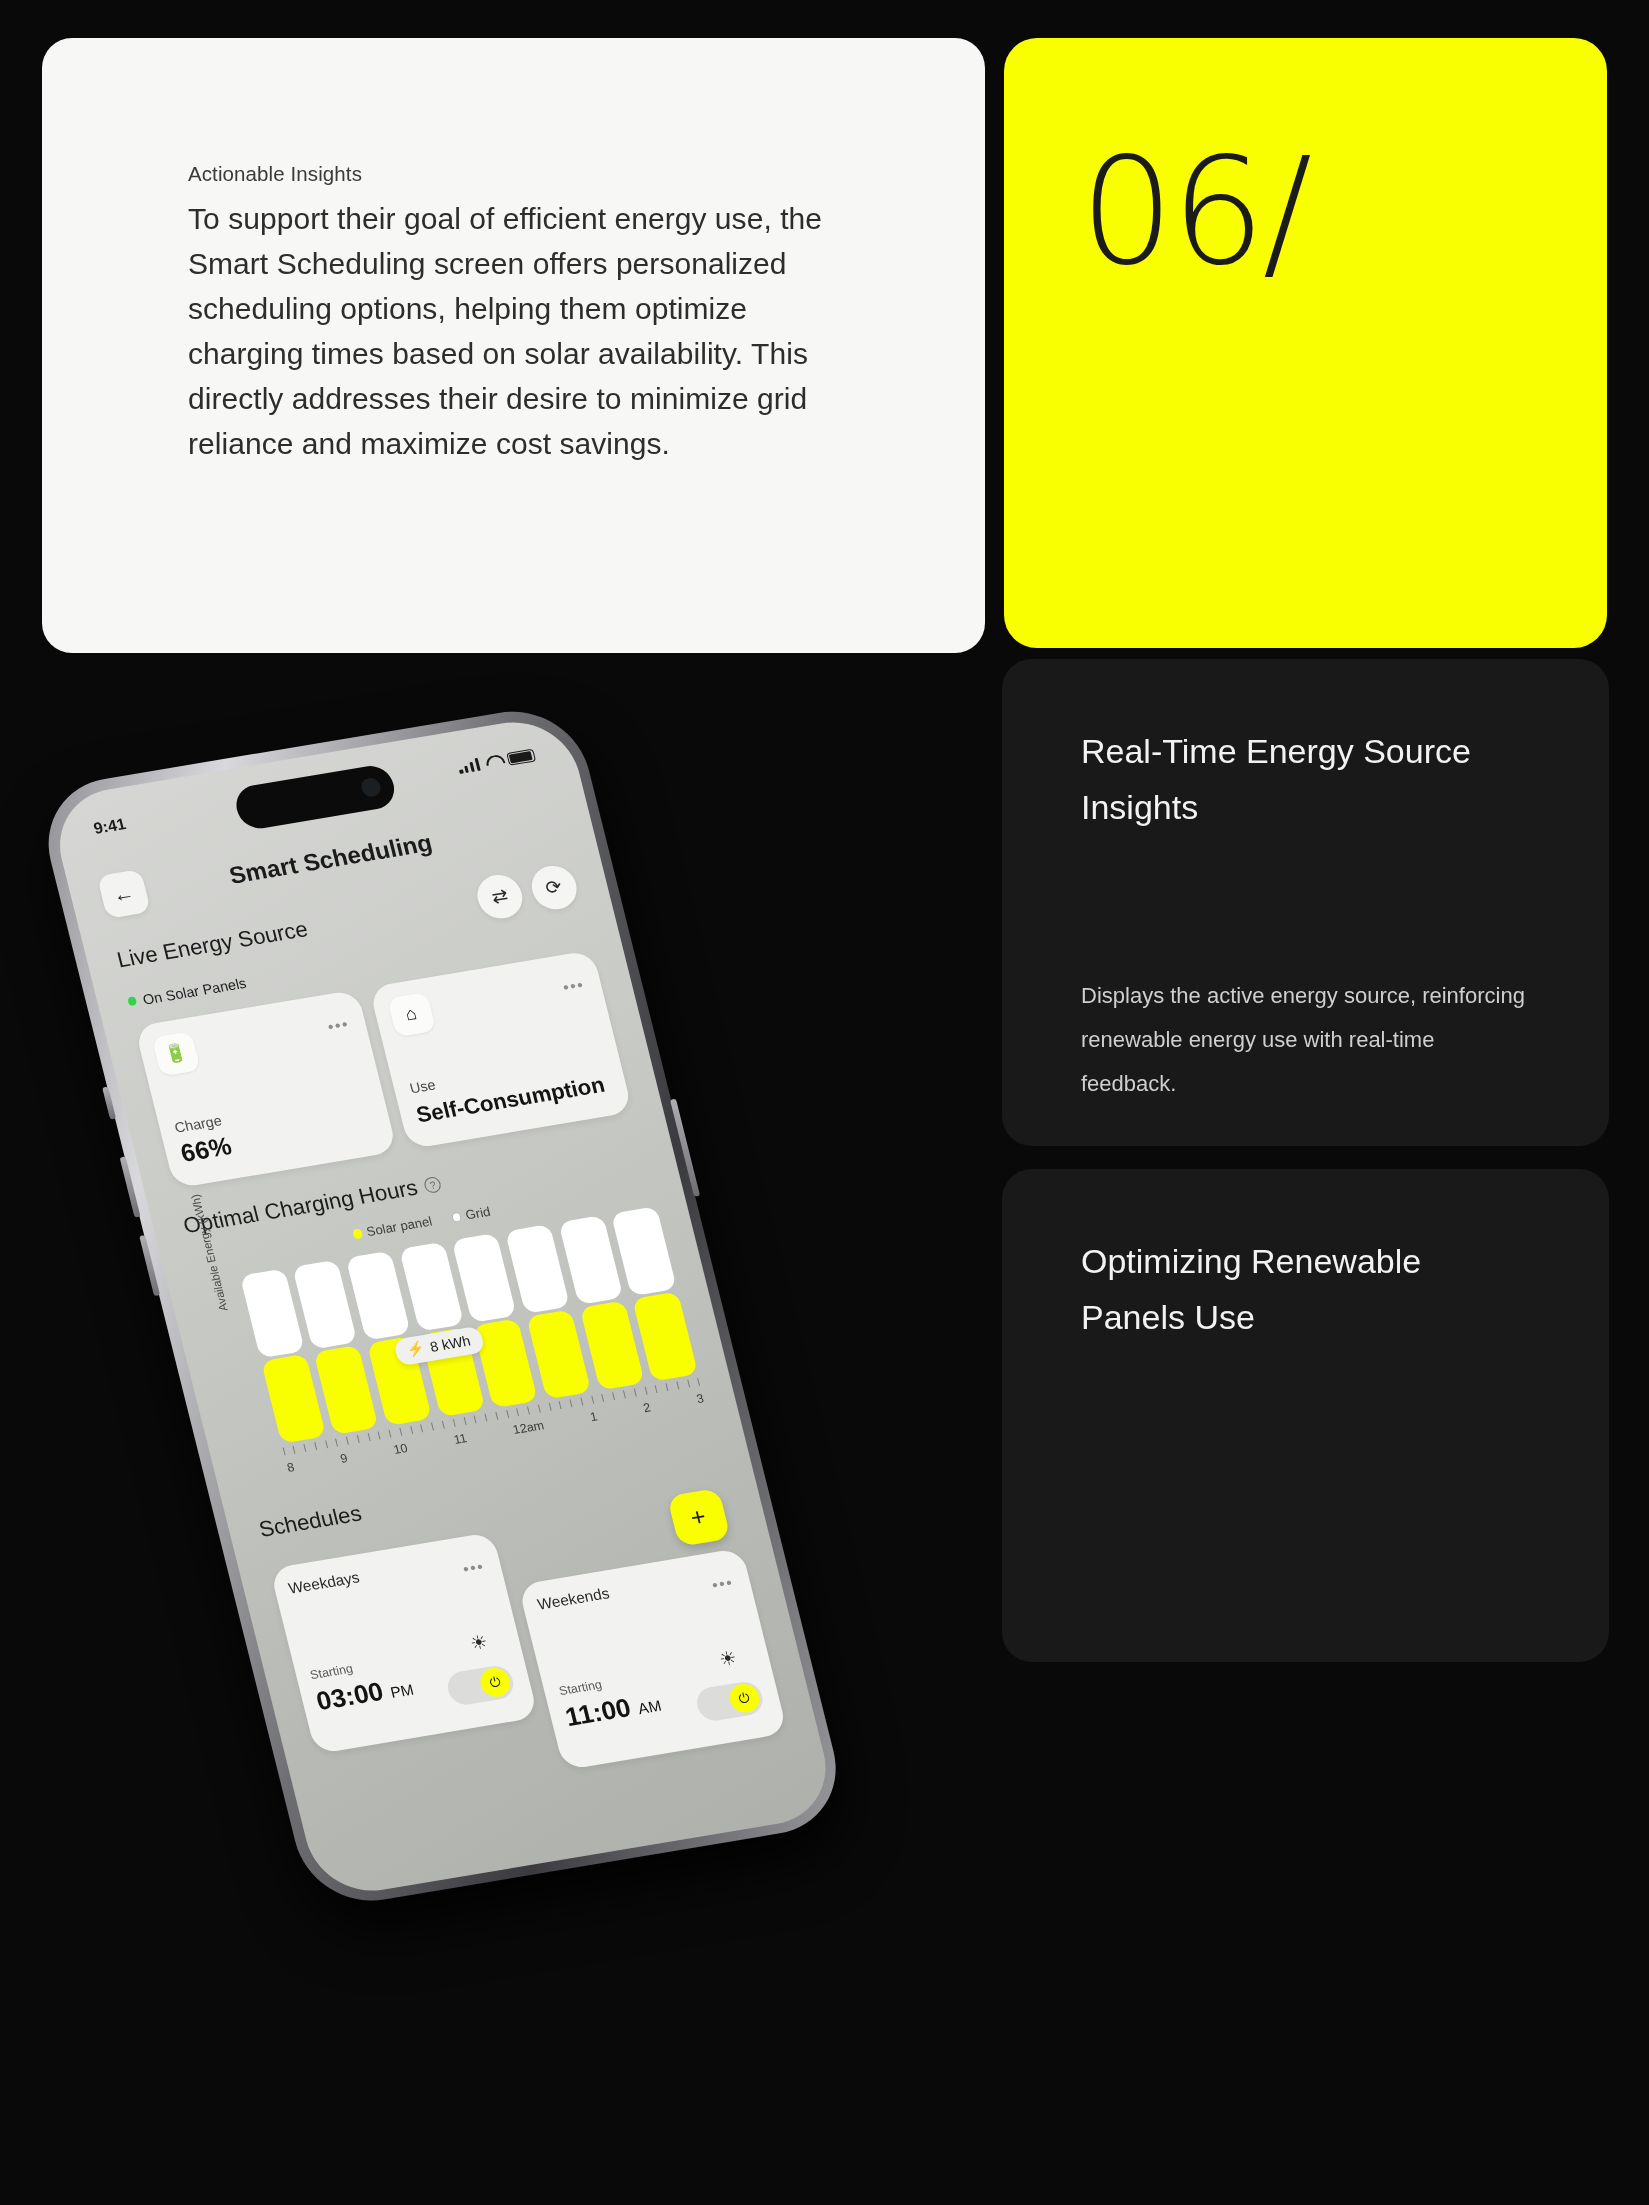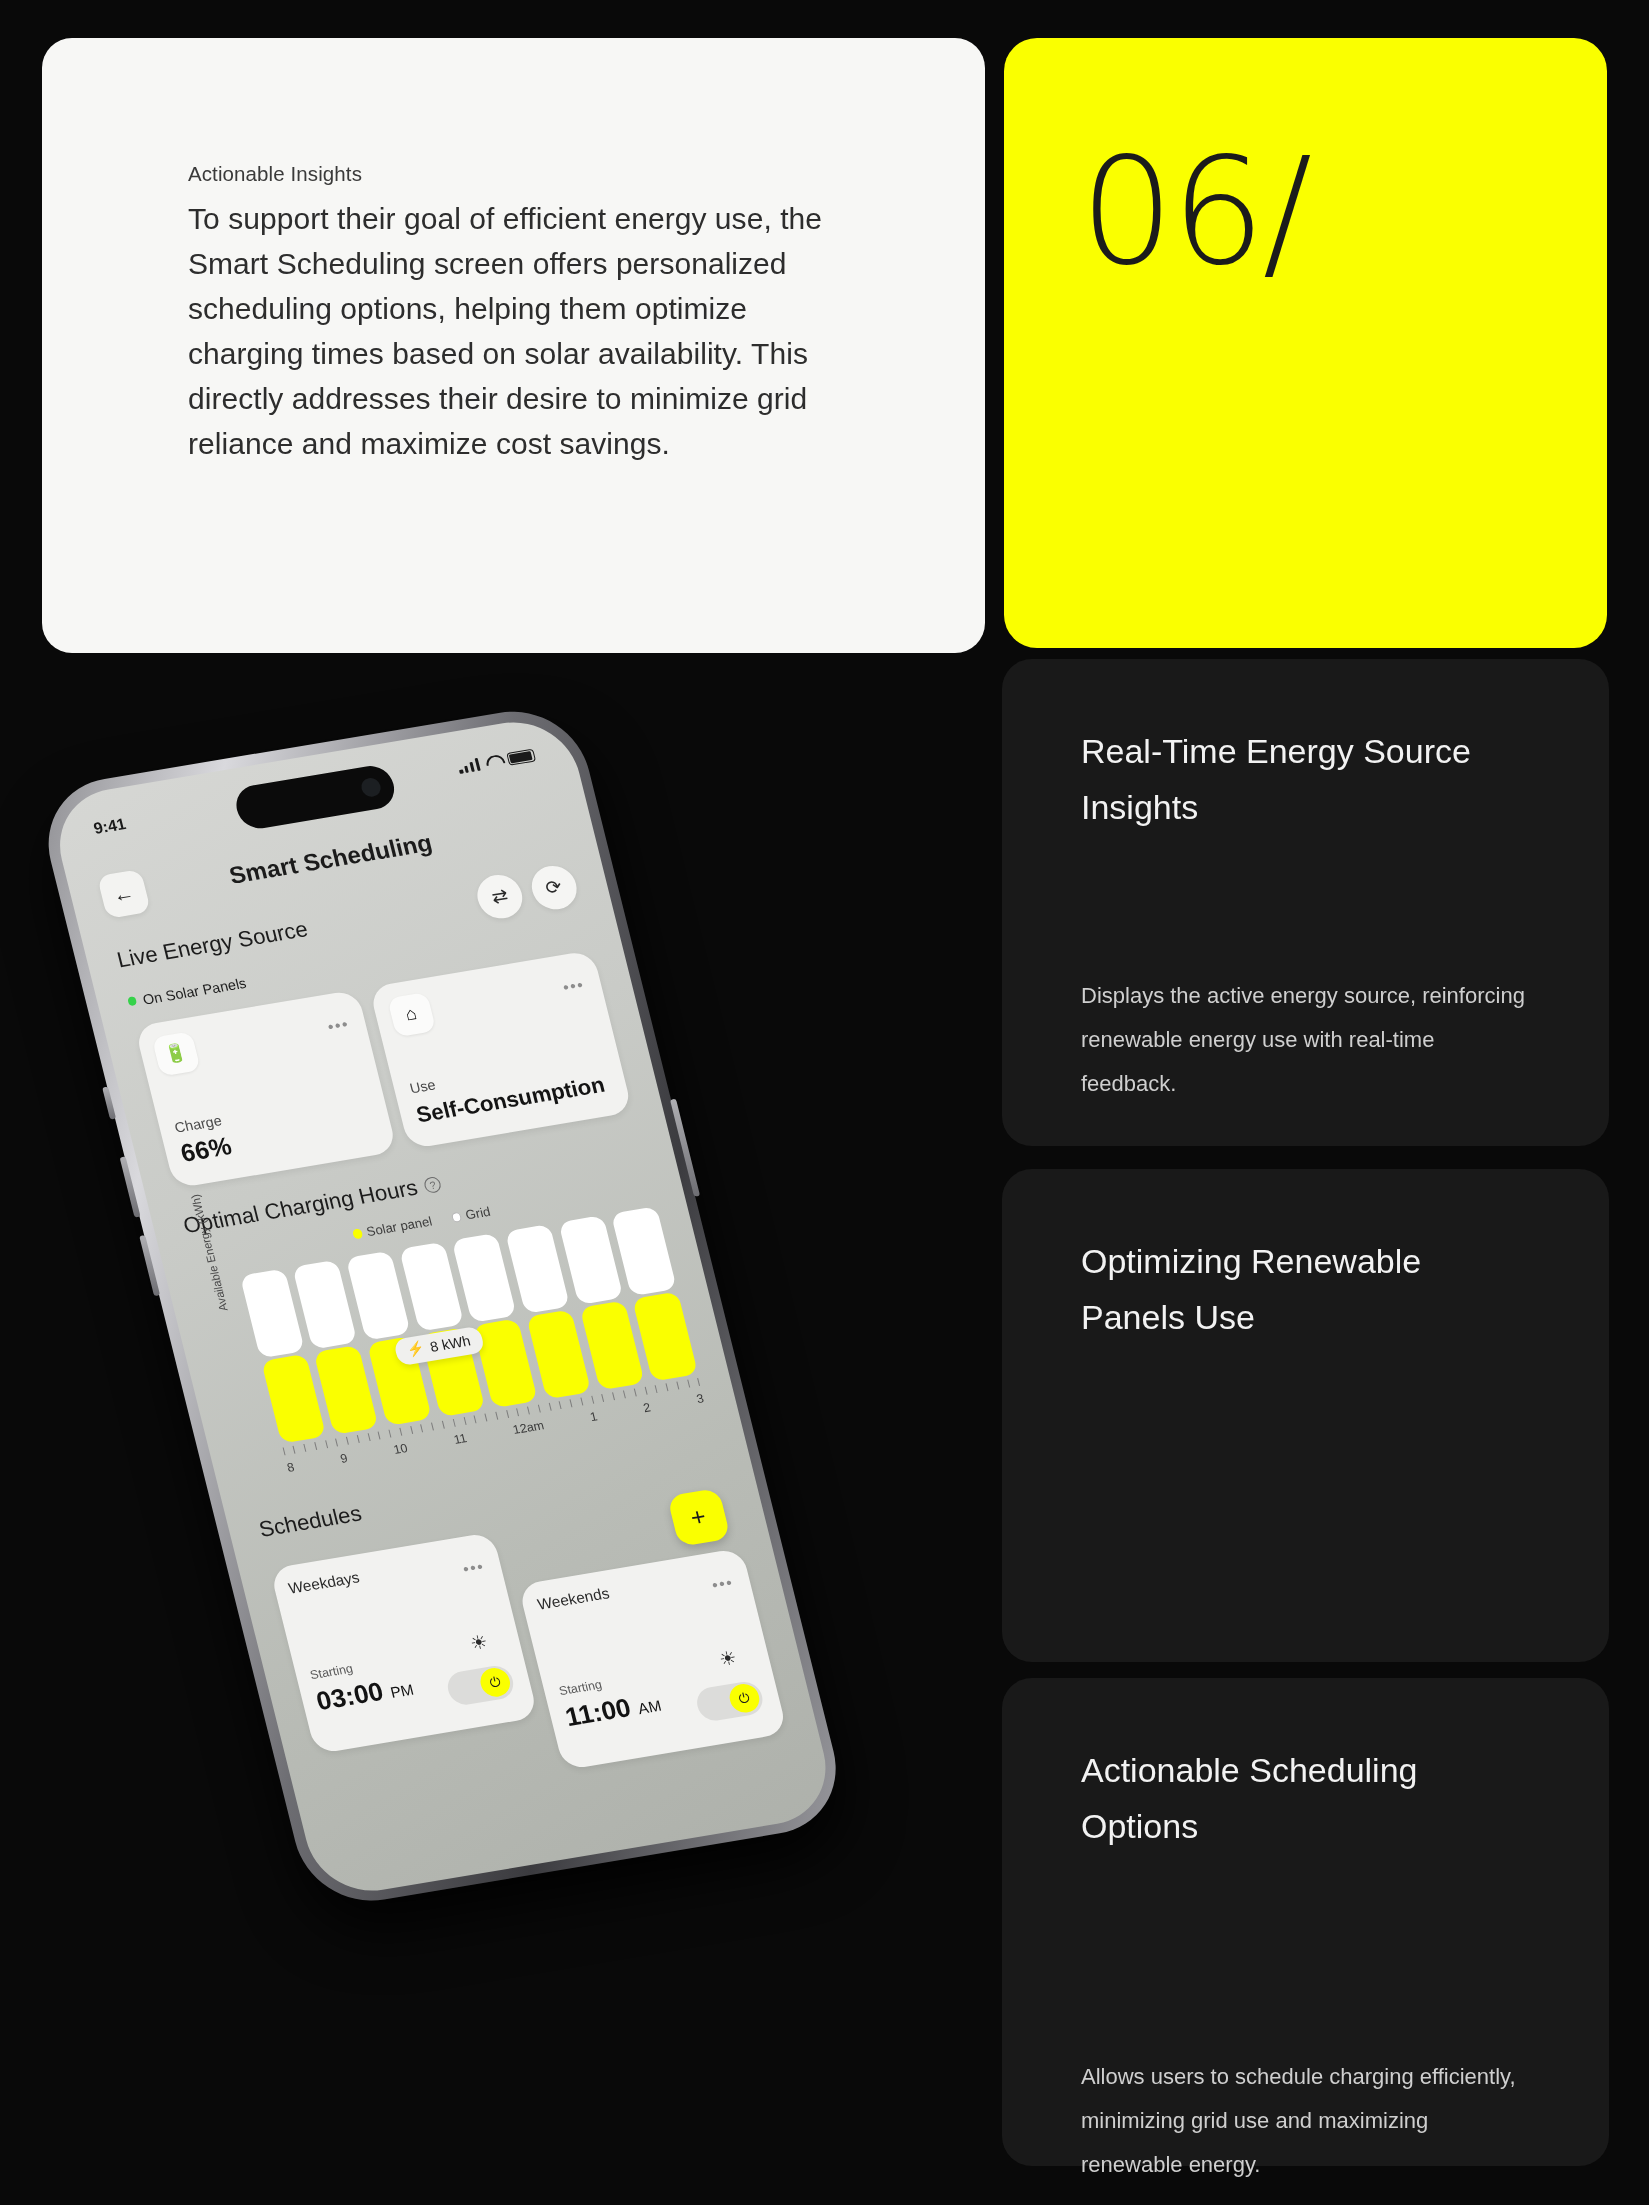--- a/index.html
+++ b/index.html
@@ -425,24 +425,20 @@
   <div class="number-card">
     <div class="num">06/</div>
   </div>
 
   <div class="feature-card f1">
     <div class="feature-title">Real-Time Energy Source Insights</div>
     <div class="feature-desc">Displays the active energy source, reinforcing renewable energy use with real-time feedback.</div>
   </div>
   <div class="feature-card f2">
     <div class="feature-title">Optimizing Renewable Panels Use</div>
-  </div>
-  <div class="feature-card f3">
-    <div class="feature-title">Actionable Scheduling Options</div>
-    <div class="feature-desc">Allows users to schedule charging efficiently, minimizing grid use and maximizing renewable energy.</div>
   </div>
 
   <div class="phone-wrap">
     <div class="phone">
       <div class="side-btn sb1"></div>
       <div class="side-btn sb2"></div>
       <div class="side-btn sb3"></div>
       <div class="side-btn sb4"></div>
 
       <div class="screen">

